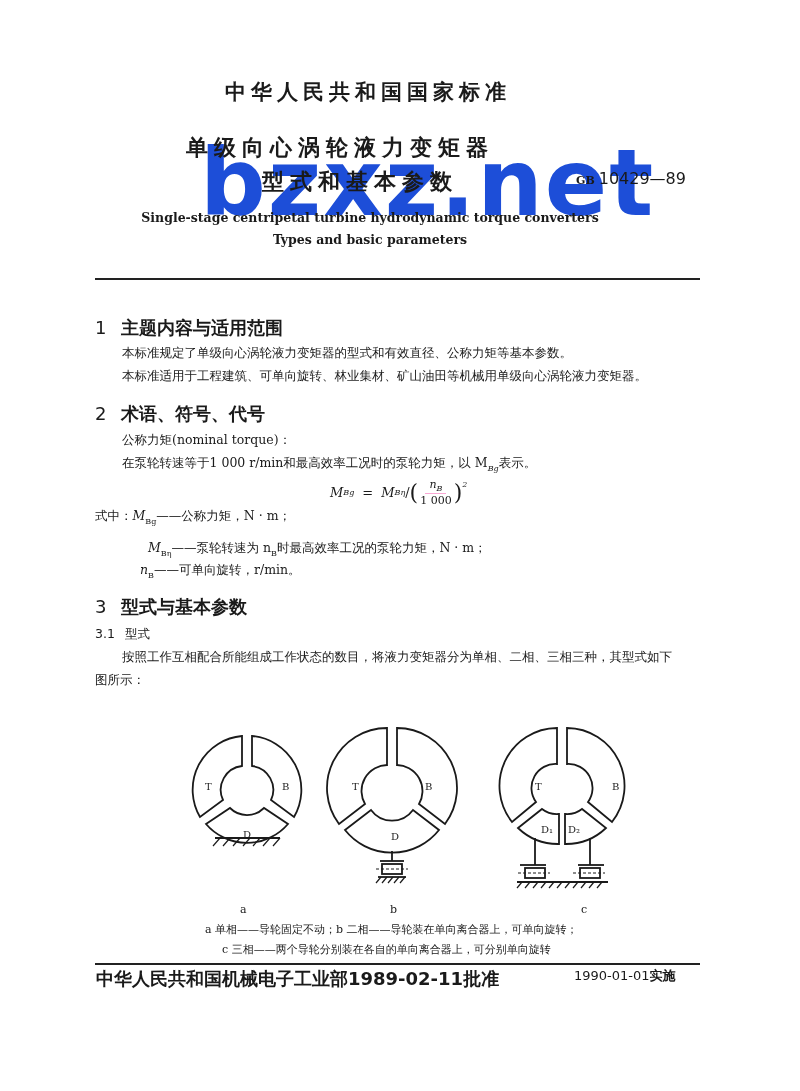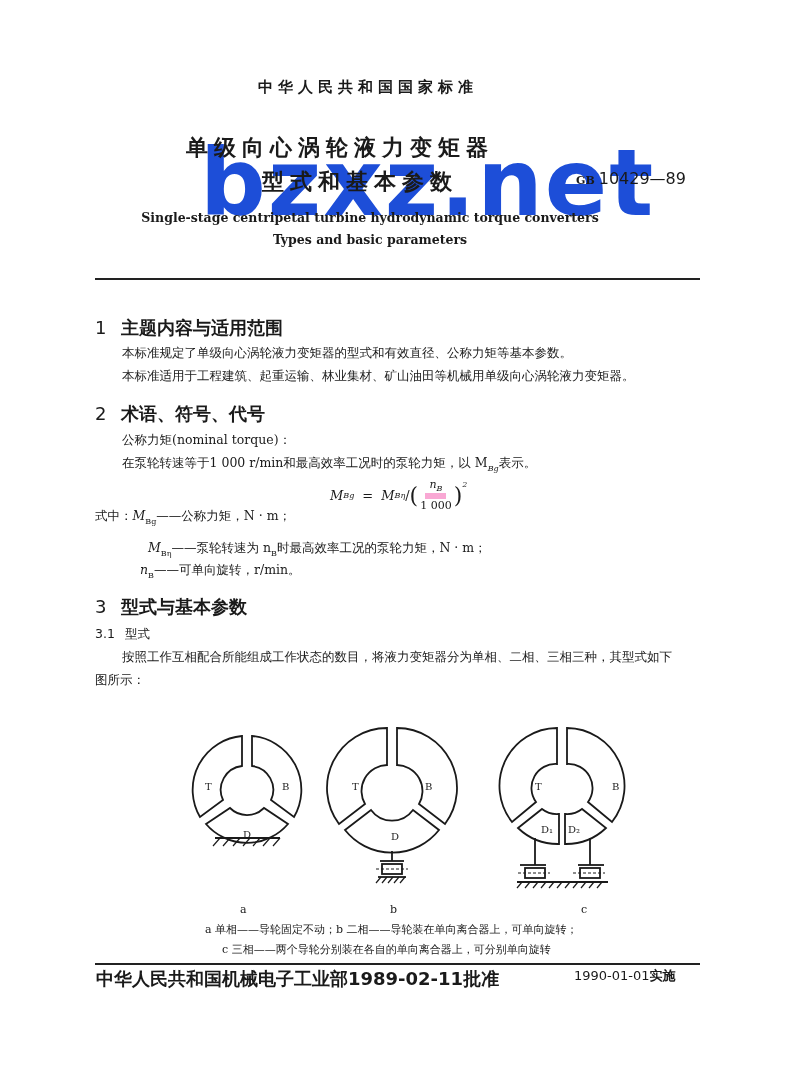--- a/index.html
+++ b/index.html
@@ -1,41 +1,41 @@
 <!DOCTYPE html>
 <html><head>
 <meta charset="utf-8">
 <style>
   html, body { margin:0; padding:0; background:#ffffff; }
   body { width:800px; height:1091px; position:relative; overflow:hidden; color:#1a1a1a;
          font-family:"DejaVu Serif", serif; }
   .abs { position:absolute; }
   .national { left:0; width:736px; top:78px; text-align:center; font-family:"DejaVu Sans", sans-serif;
-              font-size:15px; font-weight:bold; letter-spacing:5px; }
+              font-size:21px; font-weight:bold; letter-spacing:5px; }
   .watermark { left:200px; top:130px; font-family:"DejaVu Sans", sans-serif; font-weight:bold;
                font-size:92px; color:#1d4ed8; letter-spacing:2px; z-index:0; }
   .title-cn { left:0; width:680px; text-align:center; font-family:"DejaVu Sans", sans-serif;
               font-size:22px; font-weight:bold; letter-spacing:6px; z-index:1; }
   .t1 { top:133px; }
   .t2 { top:167px; left:20px; }
   .stdno { left:576px; top:169px; font-family:"DejaVu Sans", sans-serif; font-size:16px; z-index:1; }
   .stdno b { font-family:"DejaVu Serif", serif; font-size:11px; margin-right:4px; }
   .en { left:0; width:800px; text-align:center; font-family:"DejaVu Serif", serif; font-weight:bold;
         font-size:12.5px; z-index:1; }
   .en1 { top:210px; left:-30px; }
   .en2 { top:232px; left:-30px; }
   .rule { left:95px; width:605px; height:2px; background:#222; }
   .r1 { top:278px; }
   .r2 { top:963px; }
   .sec { font-family:"DejaVu Sans", sans-serif; font-size:18px; font-weight:bold; }
   .sec .num { font-weight:normal; display:inline-block; width:26px; }
   .para { font-size:12.5px; font-family:"DejaVu Serif", serif; }
   .formula { left:330px; top:478px; font-size:13px; font-style:italic; display:flex; align-items:center; }
   .frac { display:inline-flex; flex-direction:column; align-items:center; margin:0 2px; font-style:normal; font-size:11px; }
-  .frac .top { font-style:italic; border-bottom:6px solid #f9a8d4; padding:0 4px; }
+  .frac .top { font-style:italic; border-bottom:1px solid #f9a8d4; padding:0 4px; }
   .paren { font-size:22px; font-style:normal; }
   sub { font-size:8px; }
   sup { font-size:8px; }
   .caption { font-size:11px; }
   .footer-l { left:96px; top:967px; font-family:"DejaVu Sans", sans-serif; font-size:18px; font-weight:bold; }
   .footer-r { left:574px; top:967px; font-family:"DejaVu Sans", sans-serif; font-size:13px; }
   .footer-r span.b { font-weight:bold; }
 </style>
 </head>
 <body>
@@ -53,21 +53,21 @@
 
 <div class="abs en en1">Single-stage centripetal turbine hydrodynamic torque converters</div>
 <div class="abs en en2">Types and basic parameters</div>
 
 <div class="abs rule r1"></div>
 
 <div class="abs sec" style="left:95px; top:316px;">
   <span class="num">1</span><span>主题内容与适用范围</span>
 </div>
 <div class="abs para" style="left:122px; top:345px;">本标准规定了单级向心涡轮液力变矩器的型式和有效直径、公称力矩等基本参数。</div>
-<div class="abs para" style="left:122px; top:368px;">本标准适用于工程建筑、起重运输、林业集材、矿山油田等机械用单级向心涡轮液力变矩器。</div>
+<div class="abs para" style="left:122px; top:368px;">本标准适用于工程建筑、可单向旋转、林业集材、矿山油田等机械用单级向心涡轮液力变矩器。</div>
 
 <div class="abs sec" style="left:95px; top:402px;">
   <span class="num">2</span><span>术语、符号、代号</span>
 </div>
 <div class="abs para" style="left:122px; top:432px;">公称力矩(nominal torque)：</div>
 <div class="abs para" style="left:122px; top:455px;">
   <span>在泵轮转速等于1 000 r/min和最高效率工况时的泵轮力矩，以 M</span><sub style="font-style:italic">Bg</sub><span>表示。</span>
 </div>
 
 <div class="abs formula">

